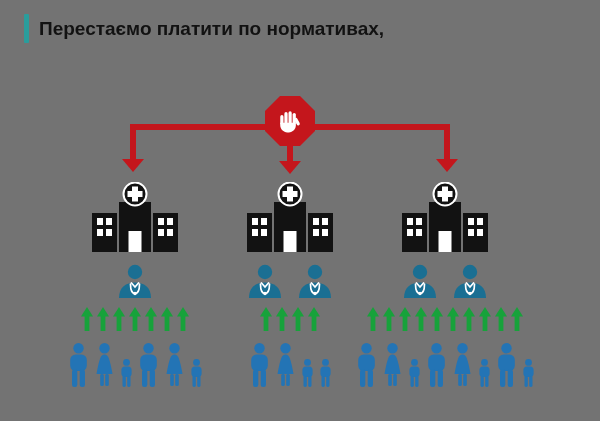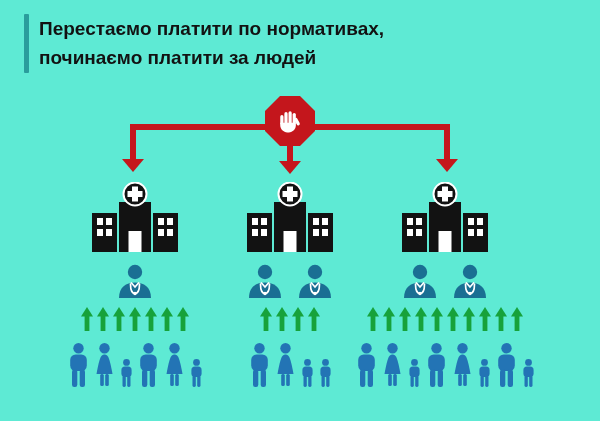--- a/index.html
+++ b/index.html
@@ -5,21 +5,21 @@
   :root{
     --accent:#2a9d9c;
     --red:#c4161c;
     --ink:#121212;
     --doctor:#1a6f93;
     --family:#2374b5;
     --arrow:#17a23b;
   }
   html,body{margin:0;padding:0;background:#fff;}
   .stage{
-    position:relative;width:600px;height:421px;background:#5eead4;overflow:hidden;
+    position:relative;width:600px;height:421px;background:#737373;overflow:hidden;
     font-family:"Liberation Sans","DejaVu Sans",sans-serif;color:var(--ink);
   }
   
   .title-block{position:absolute;left:24px;top:14px;display:flex;}
   .title-bar{width:5px;background:var(--accent);border-radius:1px;align-self:stretch;}
   .title-text{margin-left:10px;font-size:19px;font-weight:700;line-height:1.55;color:var(--ink);}
   
   .hline{position:absolute;left:133px;top:124px;width:314px;height:6px;background:var(--red);z-index:1;}
   .stem{position:absolute;width:6px;background:var(--red);z-index:1;}
   .stem-left{left:130px;top:124px;height:36px;}
@@ -48,21 +48,20 @@
 </style>
 </head>
 <body>
 
 <div class="stage">
 
   <div class="title-block">
     <div class="title-bar"></div>
     <div class="title-text">
       <div>Перестаємо платити по нормативах,</div>
-      <div>починаємо платити за людей</div>
     </div>
   </div>
 
   <div class="hline"></div>
   <div class="stem stem-left"></div>
   <div class="stem stem-center"></div>
   <div class="stem stem-right"></div>
   <div class="head head-left"></div>
   <div class="head head-center"></div>
   <div class="head head-right"></div>

